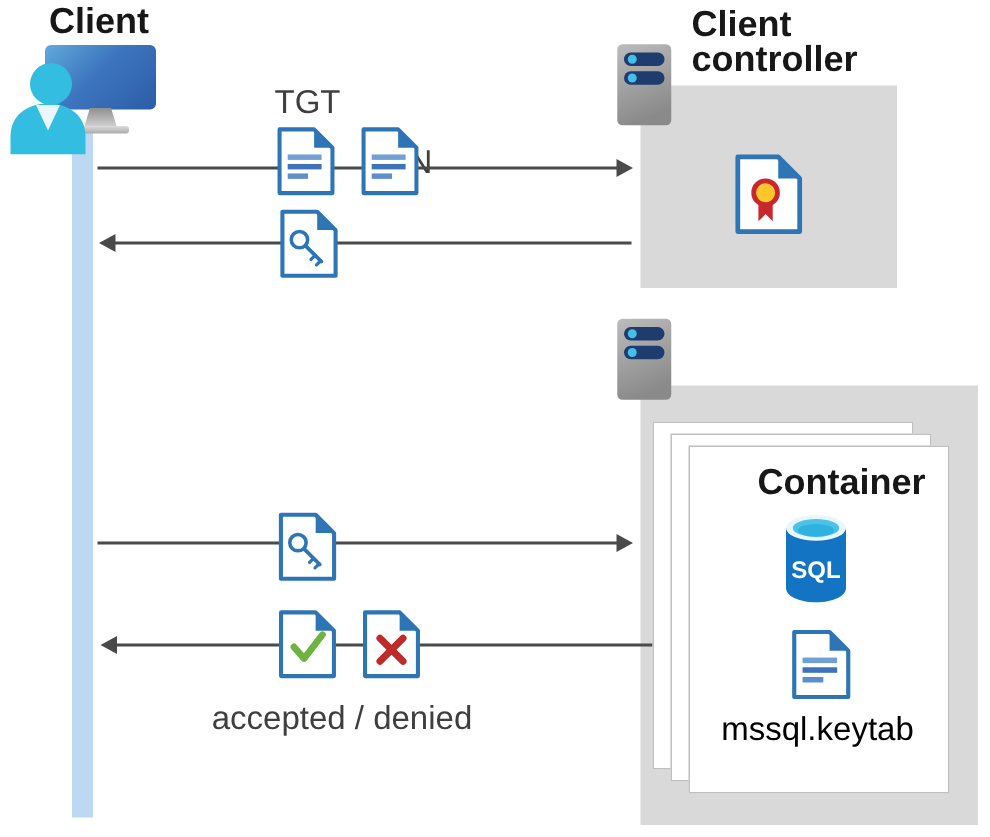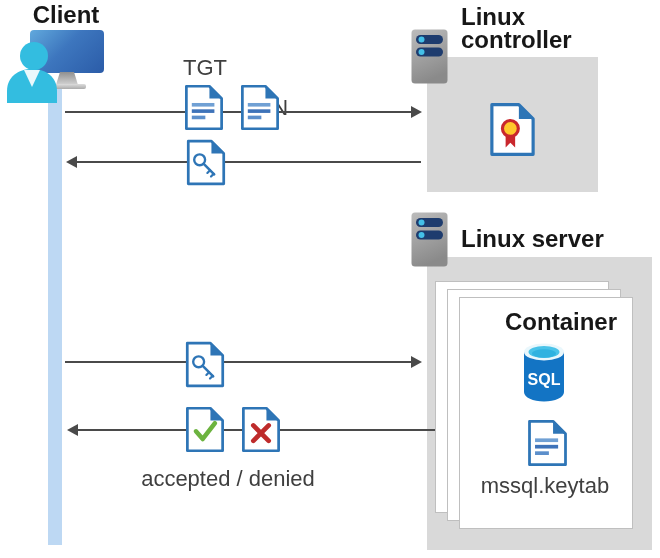--- a/index.html
+++ b/index.html
@@ -131,46 +131,45 @@
       <path d="M3,62 L3,50 C3,36 14,28 28,28 C42,28 53,36 53,50 L53,62 Z" fill="#33BDE0"></path>
       <polygon points="20,29 36,29 28,46" fill="#EAF8FC"></polygon>
       <circle cx="30" cy="15" r="14" fill="#33BDE0"></circle>
     </svg>
   </div>
 
   <div class="abs gray-box dc-box"></div>
   <svg class="abs server-svg" style="left:411px;top:29px;">
     <use href="#sym-server"></use>
   </svg>
-  <div class="abs bold-label" style="left:461px;top:5px;width:112px;">Linux controller</div>
+  <div class="abs bold-label" style="left:461px;top:5px;width:112px;">Client controller</div>
   <svg class="abs doc" style="left:489px;top:102px;width:47px;height:55px;">
       <use href="#sym-doc-cert"></use>
     </svg>
 
   <div class="abs gray-box linux-box"></div>
   <svg class="abs server-svg" style="left:411px;top:212px;">
     <use href="#sym-server"></use>
   </svg>
-  <div class="abs bold-label" style="left:461px;top:227px;white-space:nowrap;">Linux server</div>
 
   <div class="abs card back"></div>
   <div class="abs card mid"></div>
   <div class="abs card front"></div>
 
   <div class="abs bold-label center" style="left:459px;top:310px;width:204px;z-index:3;">Container</div>
 
   <svg class="abs" style="left:521px;top:342px;width:46px;height:62px;z-index:3;" viewBox="0 0 46 62">
     <use href="#sym-sql"></use>
     <text x="23" y="43" text-anchor="middle" fill="#ffffff" font-size="16" font-weight="700" font-family="Liberation Sans, sans-serif">SQL</text>
   </svg>
 
   <svg class="abs doc" style="left:527px;top:419px;width:41px;height:48px;z-index:3;">
       <use href="#sym-doc-lines"></use>
     </svg>
-  <div class="abs plain-label center" style="left:459px;top:473px;width:172px;z-index:3;color:#404040;">mssql.keytab</div>
+  <div class="abs plain-label center" style="left:459px;top:473px;width:172px;z-index:3;color:#000000;">mssql.keytab</div>
 
   <div class="abs plain-label center" style="left:183px;top:55px;width:44px;">TGT</div>
   <div class="abs plain-label center" style="left:243px;top:55px;width:44px;margin-top:40px;">SPN</div>
   <div class="abs plain-label center" style="left:118px;top:466px;width:220px;">accepted / denied</div>
 
   <div class="arrow right" style="left:65px;top:106px;width:357px;">
     <div class="line"></div>
     <div class="head"></div>
   </div>
 

